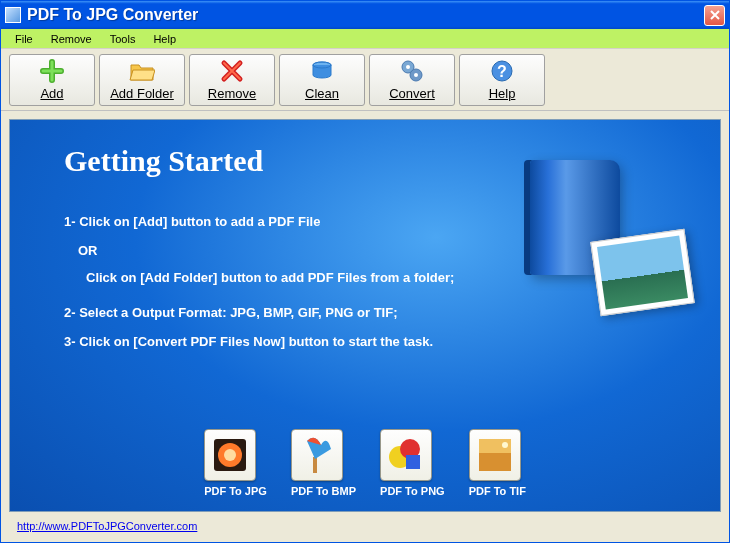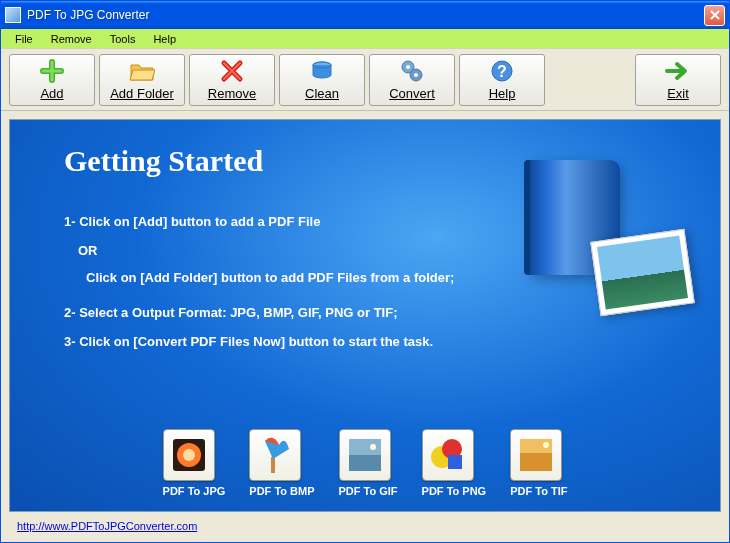--- a/index.html
+++ b/index.html
@@ -27,22 +27,22 @@
       color: #fff;
     }
     .app-icon {
       width: 16px; height: 16px;
       background: linear-gradient(135deg,#c4e0ff,#5a9ae0);
       border: 1px solid #fff;
       margin-right: 6px;
     }
     .title-text {
       flex: 1;
-      font-weight: normal;
-      font-size: 12px;
+      font-weight: bold;
+      font-size: 16px;
       text-shadow: 1px 1px 1px rgba(0,0,0,0.3);
     }
     .close-btn {
       width: 21px; height: 21px;
       background: linear-gradient(to bottom, #f5a191, #e25744);
       border: 1px solid #fff;
       border-radius: 3px;
       display: flex;
       align-items: center;
       justify-content: center;
@@ -272,28 +272,20 @@
     <div class="tool-btn">
       <div class="tool-icon">
         <svg width="24" height="24" viewBox="0 0 24 24">
             <circle cx="12" cy="12" r="10" fill="#4a90e2" stroke="#2a6ab0"></circle>
             <text x="12" y="18" font-size="16" font-weight="bold" fill="#fff" text-anchor="middle">?</text>
           </svg>
       </div>
       <div class="tool-label">Help</div>
     </div>
     <div class="tool-spacer"></div>
-    <div class="tool-btn">
-      <div class="tool-icon">
-        <svg width="26" height="20" viewBox="0 0 26 20">
-            <path d="M2 10 h16 M12 3 l8 7 l-8 7" stroke="#3aa82e" stroke-width="4" fill="none" stroke-linejoin="round" stroke-linecap="round"></path>
-          </svg>
-      </div>
-      <div class="tool-label">Exit</div>
-    </div>
   </div>
 
   <div class="content-area">
     <div class="main-panel">
       <div class="gs-title">Getting Started</div>
       <div class="gs-line">1- Click on [Add] button to add a PDF File</div>
       <div class="gs-or">OR</div>
       <div class="gs-sub">Click on [Add Folder] button to add PDF Files from a folder;</div>
       <div class="gs-line">2- Select a Output Format: JPG, BMP, GIF, PNG or TIF;</div>
       <div class="gs-line">3- Click on [Convert PDF Files Now] button to start the task.</div>
@@ -322,30 +314,20 @@
                 <rect x="16" y="22" width="4" height="16" fill="#c88a40"></rect>
                 <path d="M10 6 Q18 -2 24 10 Q30 0 34 14 L18 24 Z" fill="#3a9ae0"></path>
                 <path d="M10 6 Q18 -2 24 10" fill="#f05030"></path>
               </svg>
           </div>
           <div class="fmt-label">PDF To BMP</div>
         </div>
         <div class="fmt-btn">
           <div class="fmt-icon">
             <svg width="40" height="40" viewBox="0 0 40 40">
-                <rect x="4" y="4" width="32" height="32" fill="#8ab4d0"></rect>
-                <rect x="4" y="20" width="32" height="16" fill="#5a8aaa"></rect>
-                <circle cx="28" cy="12" r="3" fill="#fffde0"></circle>
-              </svg>
-          </div>
-          <div class="fmt-label">PDF To GIF</div>
-        </div>
-        <div class="fmt-btn">
-          <div class="fmt-icon">
-            <svg width="40" height="40" viewBox="0 0 40 40">
                 <circle cx="14" cy="22" r="11" fill="#f0d020"></circle>
                 <circle cx="24" cy="14" r="10" fill="#e03030"></circle>
                 <rect x="20" y="20" width="14" height="14" fill="#3060e0"></rect>
               </svg>
           </div>
           <div class="fmt-label">PDF To PNG</div>
         </div>
         <div class="fmt-btn">
           <div class="fmt-icon">
             <svg width="40" height="40" viewBox="0 0 40 40">

